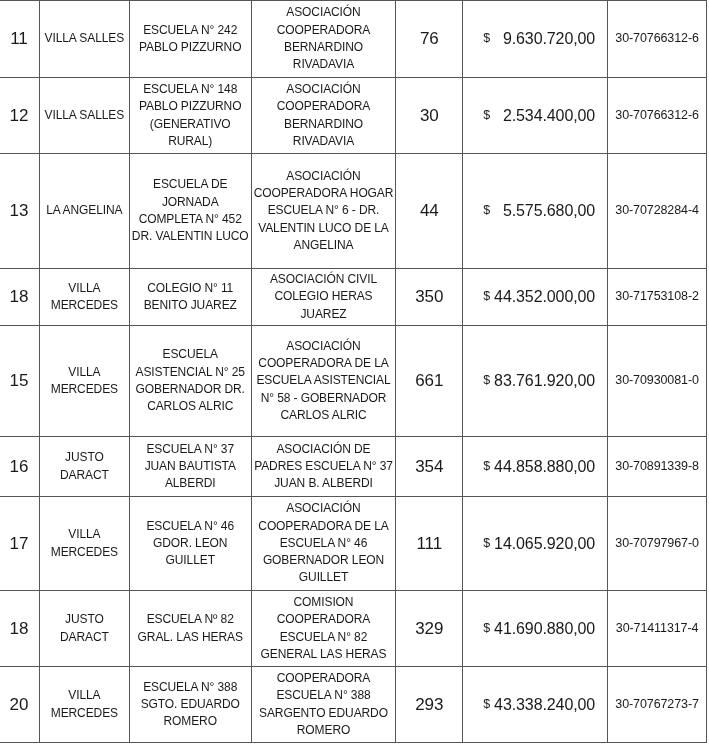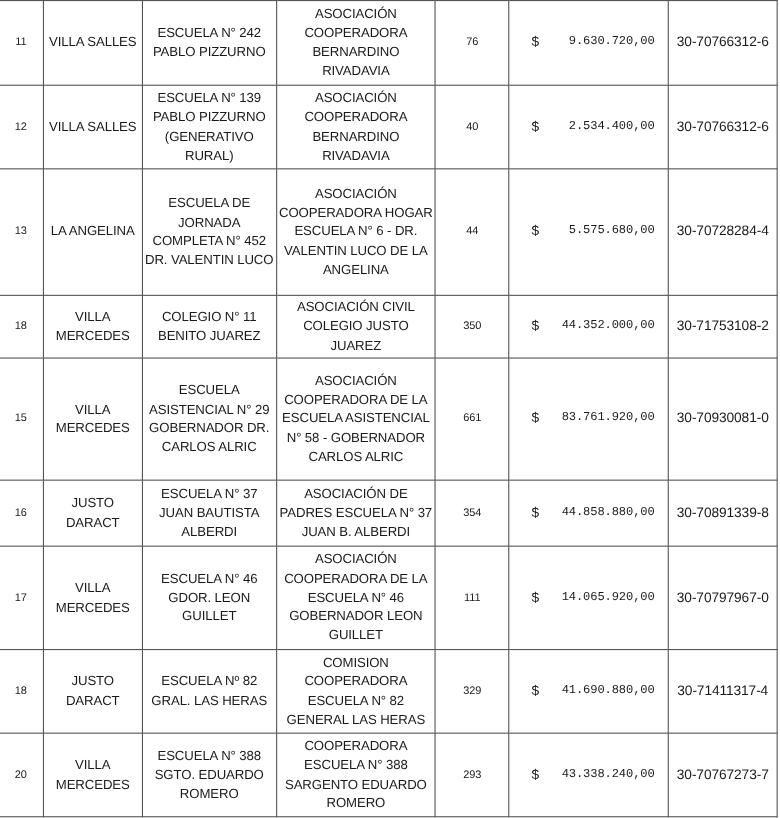--- a/index.html
+++ b/index.html
@@ -14,25 +14,25 @@
     letter-spacing: -0.1px;
   }
   td {
     border: 1.5px solid #555555;
     text-align: center;
     vertical-align: middle;
     line-height: 17.3px;
     padding: 0 2px;
     overflow: hidden;
   }
-  td.num { font-size: 10px; }
+  td.num { font-size: 17px; }
   td.amount { padding: 0; }
   .amount-wrap { display: flex; justify-content: space-between; align-items: center; padding: 0 12px 0 20px; }
   .currency { font-size: 12.5px; }
-  .value { font-size: 11px; font-family: Liberation Mono, monospace; }
+  .value { font-size: 16px; }
   td.cuit { font-size: 12.5px; margin-left: 44px; }
   col.c1 { width: 41px; }
   col.c2 { width: 90px; }
   col.c3 { width: 122px; }
   col.c4 { width: 145px; }
   col.c5 { width: 67px; }
   col.c6 { width: 145px; }
   col.c7 { width: 99px; }
   tr.r11 { height: 77px; }
   tr.r12 { height: 76px; }
@@ -68,23 +68,23 @@
           <div class="amount-wrap">
             <span class="currency">$</span>
             <span class="value">9.630.720,00</span>
           </div>
         </td>
       <td class="cuit">30-70766312-6</td>
     </tr>
     <tr class="r12">
       <td class="num">12</td>
       <td>VILLA SALLES</td>
-      <td>ESCUELA N° 139 PABLO PIZZURNO (GENERATIVO RURAL)</td>
+      <td>ESCUELA N° 148 PABLO PIZZURNO (GENERATIVO RURAL)</td>
       <td>ASOCIACIÓN COOPERADORA BERNARDINO RIVADAVIA</td>
-      <td class="num">40</td>
+      <td class="num">30</td>
       <td class="amount">
           <div class="amount-wrap">
             <span class="currency">$</span>
             <span class="value">2.534.400,00</span>
           </div>
         </td>
       <td class="cuit">30-70766312-6</td>
     </tr>
     <tr class="r13">
       <td class="num">13</td>
@@ -97,34 +97,34 @@
             <span class="currency">$</span>
             <span class="value">5.575.680,00</span>
           </div>
         </td>
       <td class="cuit">30-70728284-4</td>
     </tr>
     <tr class="r14">
       <td class="num">18</td>
       <td>VILLA MERCEDES</td>
       <td>COLEGIO N° 11 BENITO JUAREZ</td>
-      <td>ASOCIACIÓN CIVIL COLEGIO JUSTO JUAREZ</td>
+      <td>ASOCIACIÓN CIVIL COLEGIO HERAS JUAREZ</td>
       <td class="num">350</td>
       <td class="amount">
           <div class="amount-wrap">
             <span class="currency">$</span>
             <span class="value">44.352.000,00</span>
           </div>
         </td>
       <td class="cuit">30-71753108-2</td>
     </tr>
     <tr class="r15">
       <td class="num">15</td>
       <td>VILLA MERCEDES</td>
-      <td>ESCUELA ASISTENCIAL N° 29 GOBERNADOR DR. CARLOS ALRIC</td>
+      <td>ESCUELA ASISTENCIAL N° 25 GOBERNADOR DR. CARLOS ALRIC</td>
       <td>ASOCIACIÓN COOPERADORA DE LA ESCUELA ASISTENCIAL N° 58 - GOBERNADOR CARLOS ALRIC</td>
       <td class="num">661</td>
       <td class="amount">
           <div class="amount-wrap">
             <span class="currency">$</span>
             <span class="value">83.761.920,00</span>
           </div>
         </td>
       <td class="cuit">30-70930081-0</td>
     </tr>

